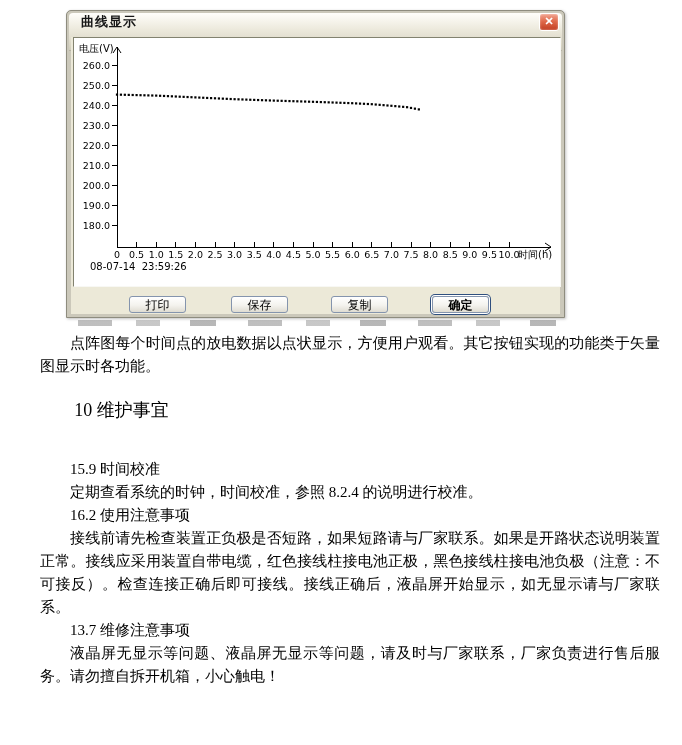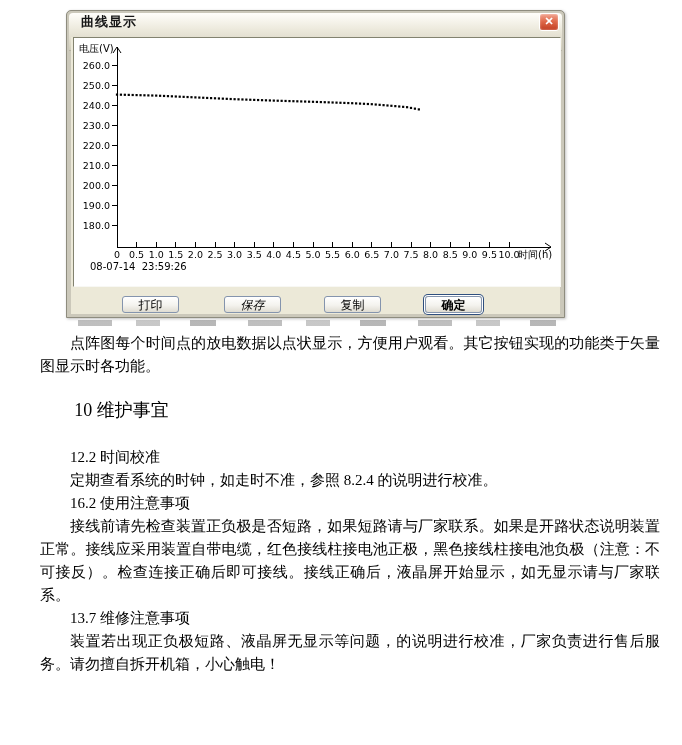--- a/index.html
+++ b/index.html
@@ -30,21 +30,21 @@
     box-shadow:inset 0 0 2px rgba(255,255,255,.6);cursor:default;
   }
   .client{position:absolute;left:4px;top:26px;right:4px;bottom:3px;background:#ece9d8;}
   .chart-panel{
     position:absolute;left:2px;top:0px;width:486px;height:248px;background:#ffffff;
     border:1px solid #82826f;border-right-color:#f8f8f4;border-bottom-color:#f8f8f4;
     box-sizing:content-box;
   }
   .chart-panel svg{position:absolute;left:0;top:0;}
   svg text{font-family:"DejaVu Sans",sans-serif;}
-  .buttons-row{position:absolute;left:1px;right:0;top:259px;height:22px;}
+  .buttons-row{position:absolute;left:8px;right:0;top:259px;height:22px;}
   .btn{
     position:absolute;width:57px;height:17px;box-sizing:border-box;
     font-family:"Liberation Serif","DejaVu Serif",serif;font-size:12px;line-height:14px;
     text-align:center;color:#000;
     border:1px solid #8494ad;border-radius:3px;
     background:linear-gradient(#ffffff,#f4f3ee 55%,#dfdcd2);
     padding:0;cursor:default;
   }
   .btn.default{box-shadow:0 0 0 1px #ffffff,0 0 0 2px #2f4f7e;}
   .cutoff{
@@ -56,21 +56,21 @@
         transparent 152px 170px);
   }
   
   .doc{
     position:absolute;left:40px;top:332px;width:620px;color:#000;
     font-family:"Liberation Serif","DejaVu Serif",serif;font-size:15px;line-height:23px;
   }
   .doc p{margin:0;text-indent:2em;}
   .doc p.justify{text-align:justify;}
   .doc-heading{
-    font-size:18px;font-weight:normal;margin:21px 0 24px 0;text-indent:1.9em;
+    font-size:18px;font-weight:normal;margin:21px 0 36px 0;text-indent:1.9em;
     font-family:"Liberation Serif","DejaVu Serif",serif;
   }
 </style>
 </head>
 <body>
 
 <div class="screenshot">
   <div class="dialog">
     <div class="titlebar">
       <span class="titlebar-text">曲线显示</span>
@@ -220,31 +220,31 @@
             <rect x="324.14" y="67.4" width="2.2" height="2.2" fill="#000000"></rect>
             <rect x="328.06" y="67.73999999999998" width="2.2" height="2.2" fill="#000000"></rect>
             <rect x="331.98" y="68.1" width="2.2" height="2.2" fill="#000000"></rect>
             <rect x="335.9" y="68.84" width="2.2" height="2.2" fill="#000000"></rect>
             <rect x="339.82" y="69.56000000000003" width="2.2" height="2.2" fill="#000000"></rect>
             <rect x="343.74" y="70.29999999999998" width="2.2" height="2.2" fill="#000000"></rect>
           </svg>
       </div>
       <div class="buttons-row">
         <button class="btn" style="left:50px;">打印</button>
-        <button class="btn" style="left:152px;font-style:italic;">保存</button>
+        <button class="btn" style="left:152px;">保存</button>
         <button class="btn" style="left:252px;">复制</button>
         <button class="btn default" style="left:353px;font-weight:bold;">确定</button>
       </div>
     </div>
   </div>
   <div class="cutoff"></div>
 </div>
 
 <div class="doc">
   <p class="justify">点阵图每个时间点的放电数据以点状显示，方便用户观看。其它按钮实现的功能类于矢量图显示时各功能。</p>
   <h2 class="doc-heading">10 维护事宜</h2>
-  <p>12.2 时间校准</p>
-  <p>定期查看系统的时钟，如走时不准，参照 8.2.4 的说明进行校准。</p>
+  <p>15.9 时间校准</p>
+  <p>定期查看系统的时钟，时间校准，参照 8.2.4 的说明进行校准。</p>
   <p>16.2 使用注意事项</p>
   <p class="justify">接线前请先检查装置正负极是否短路，如果短路请与厂家联系。如果是开路状态说明装置正常。接线应采用装置自带电缆，红色接线柱接电池正极，黑色接线柱接电池负极（注意：不可接反）。检查连接正确后即可接线。接线正确后，液晶屏开始显示，如无显示请与厂家联系。</p>
   <p>13.7 维修注意事项</p>
-  <p class="justify">装置若出现正负极短路、液晶屏无显示等问题，的说明进行校准，厂家负责进行售后服务。请勿擅自拆开机箱，小心触电！</p>
+  <p class="justify">液晶屏无显示等问题、液晶屏无显示等问题，请及时与厂家联系，厂家负责进行售后服务。请勿擅自拆开机箱，小心触电！</p>
 </div>
 
 </body></html>

